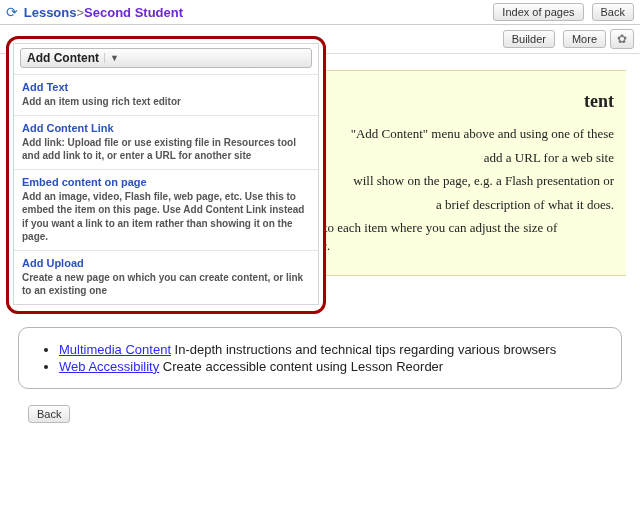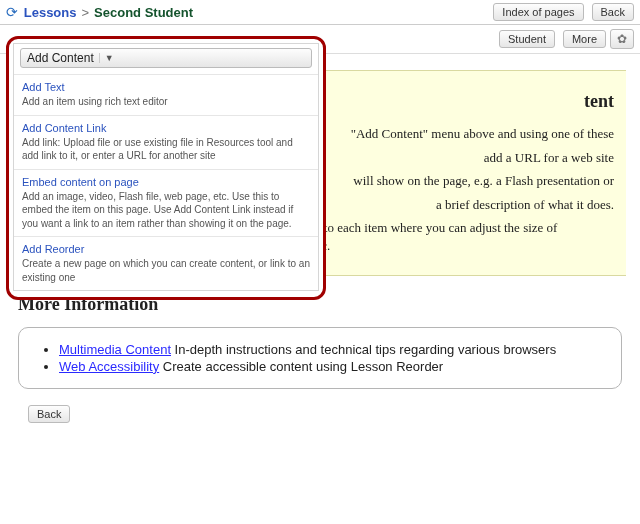--- a/index.html
+++ b/index.html
@@ -17,24 +17,24 @@
     padding: 3px 6px;
     border-bottom: 1px solid #ccc;
     font-size: 13px;
   }
   .refresh-icon {
     color: #2a6dbf;
     font-size: 14px;
     margin-right: 6px;
     cursor: pointer;
   }
-  .breadcrumb { flex: 1; display: flex; align-items: center; gap: 5px; }
+  .breadcrumb { flex: 1; display: flex; align-items: center; }
   .breadcrumb a { color: #2a52be; font-weight: bold; text-decoration: none; cursor: pointer; }
   .breadcrumb .sep { color: #777; }
-  .breadcrumb .current { color: #14532d; font-weight: bold; }
+  .breadcrumb .current { color: #6d28d9; font-weight: bold; }
   .btn {
     background: linear-gradient(#fdfdfd,#e6e6e6);
     border: 1px solid #bbb;
     border-radius: 3px;
     padding: 2px 8px;
     font-size: 11px;
     margin-left: 8px;
     cursor: pointer;
     color: #333;
   }
@@ -118,20 +118,21 @@
   .popover-wrap {
     position: absolute;
     top: -2px;
     left: -8px;
     width: 320px;
     border: 3px solid #a00000;
     border-radius: 12px;
     padding: 4px 4px 6px 4px;
     background: #fff;
     z-index: 20;
+    font-weight: bold;
   }
   .popover-inner {
     border: 1px solid #d6d6d6;
     background: #fff;
   }
   .popover-head {
     padding: 4px 6px 6px 6px;
   }
   .menu-list { }
   .menu-item {
@@ -155,21 +156,21 @@
   <button class="btn">Index of pages</button>
   <button class="btn">Back</button>
 </div>
 
 <div class="toolbar">
   <div class="dropdown-btn" style="visibility:hidden">
     <span>Add Content</span>
     <span class="chevron">▼</span>
   </div>
   <div class="right">
-    <button class="btn">Student</button>
+    <button class="btn">Builder</button>
     <button class="btn">More</button>
     <button class="gear-btn">
         <span>✿</span>
       </button>
   </div>
 </div>
 
 <div class="page-area">
 
   <div class="content-wrap">
@@ -189,21 +190,21 @@
           </div>
           <div class="menu-item">
             <div class="mi-title">Add Content Link</div>
             <div class="mi-desc">Add link: Upload file or use existing file in Resources tool and add link to it, or enter a URL for another site</div>
           </div>
           <div class="menu-item">
             <div class="mi-title">Embed content on page</div>
             <div class="mi-desc">Add an image, video, Flash file, web page, etc. Use this to embed the item on this page. Use Add Content Link instead if you want a link to an item rather than showing it on the page.</div>
           </div>
           <div class="menu-item">
-            <div class="mi-title">Add Reorder</div>
+            <div class="mi-title">Add Upload</div>
             <div class="mi-desc">Create a new page on which you can create content, or link to an existing one</div>
           </div>
         </div>
       </div>
     </div>
 
     <div class="yellowbox">
       <h2 style="text-align:right">tent</h2>
       <p style="text-align:right">"Add Content" menu above and using one of these</p>
       <p style="text-align:right">add a URL for a web site</p>

